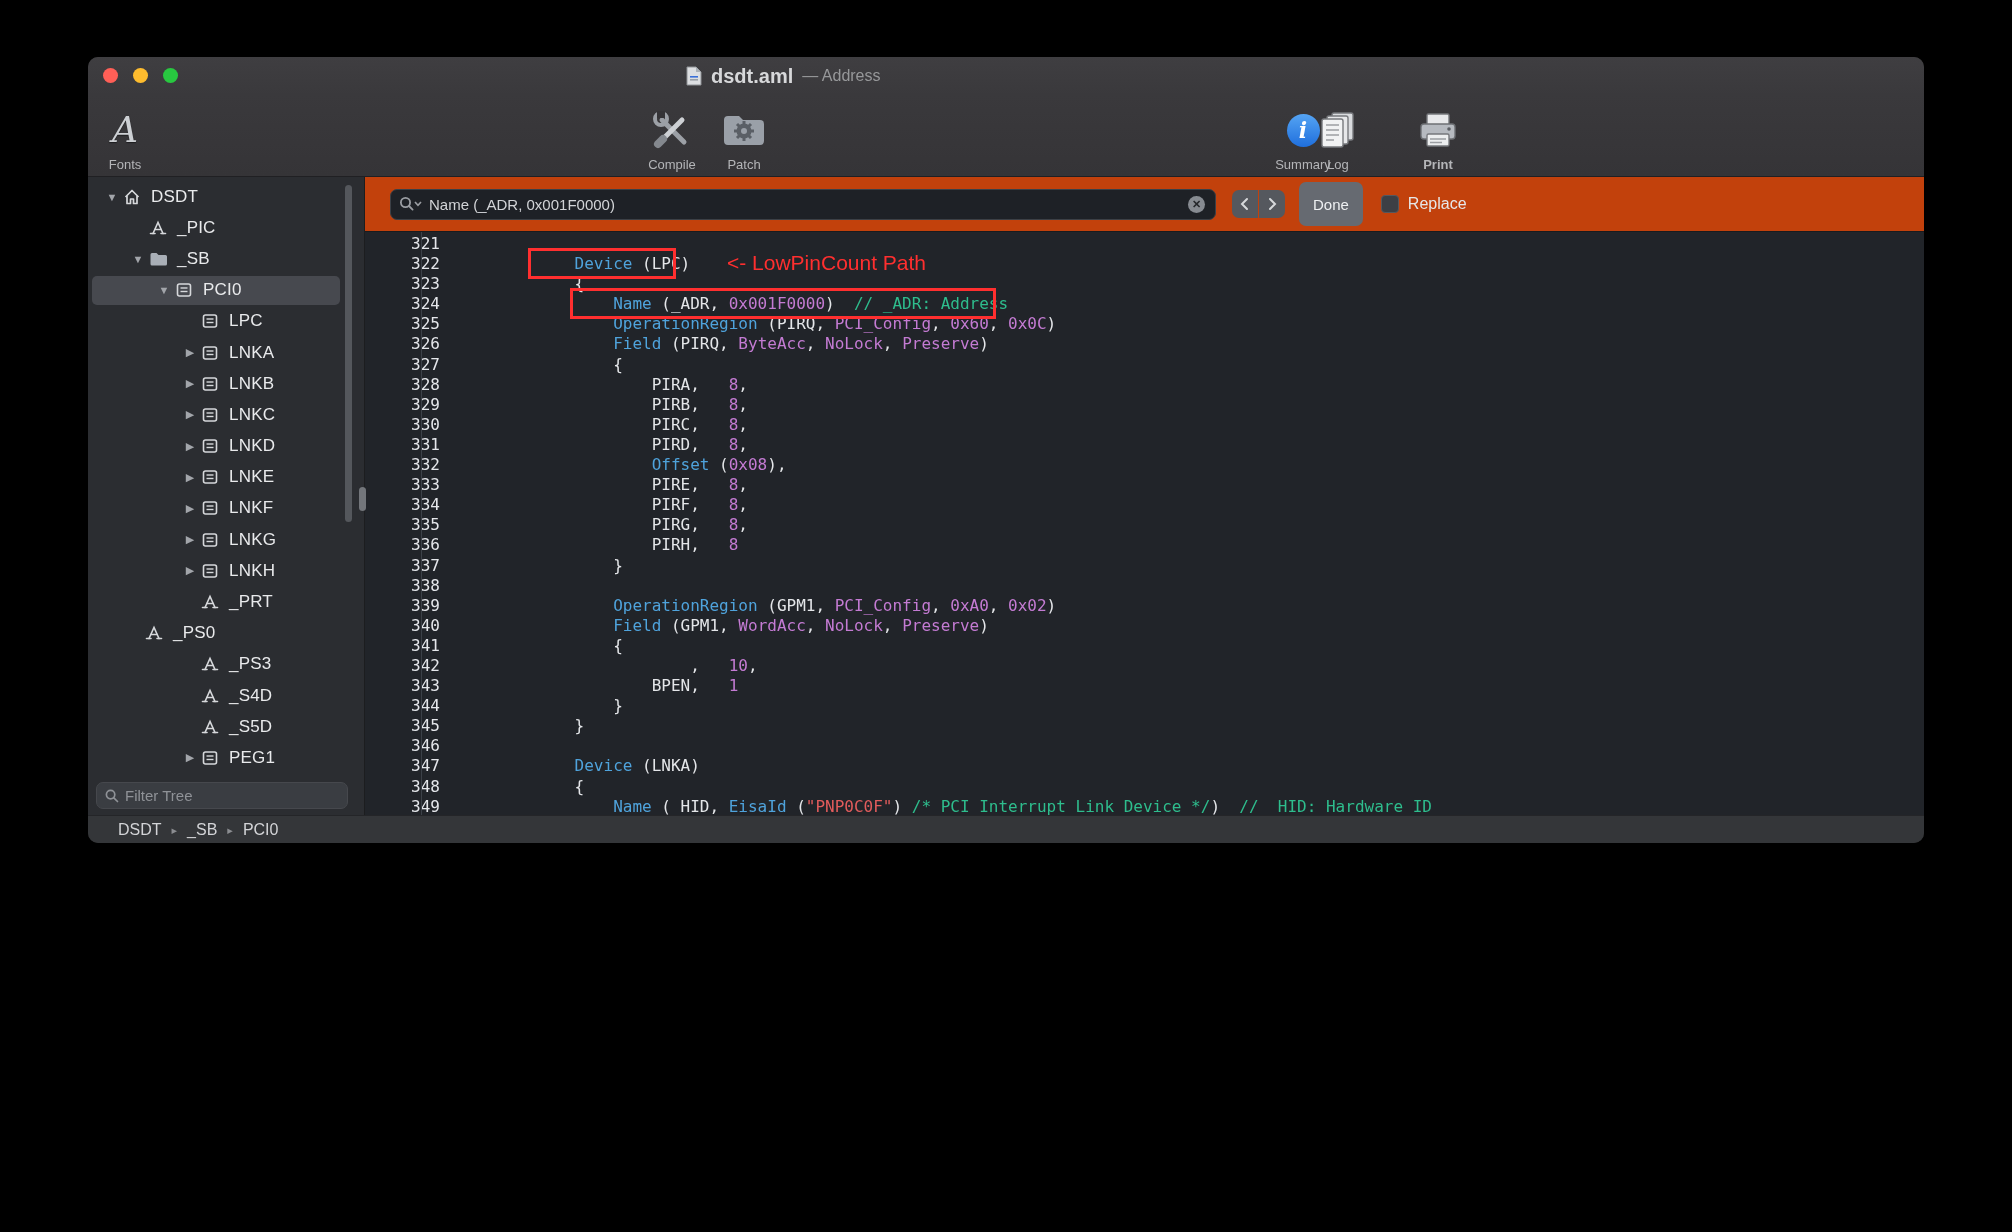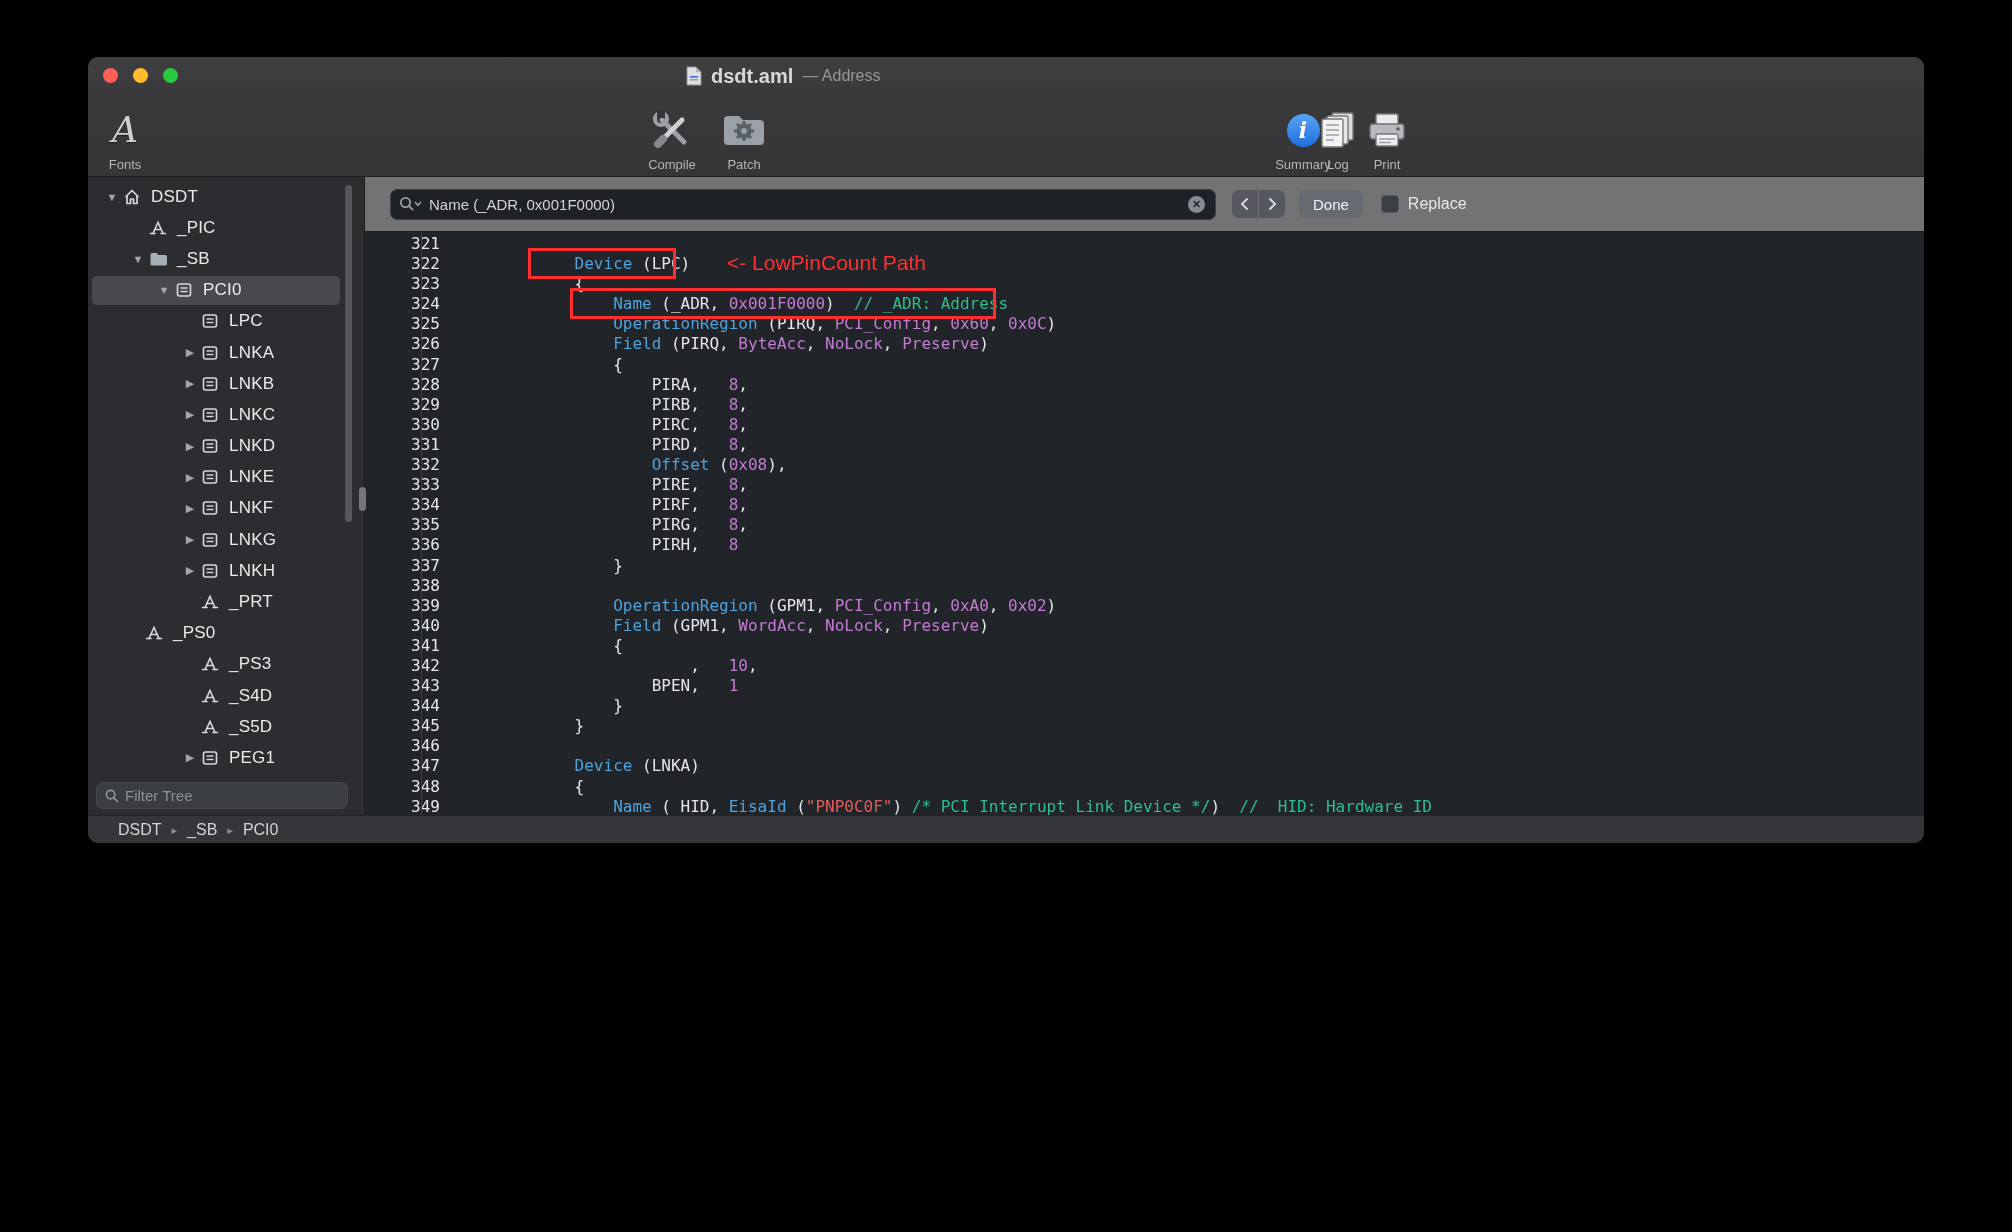--- a/index.html
+++ b/index.html
@@ -37,28 +37,28 @@
   .tri { width:20px; flex:none; text-align:center; color:#a2a5aa; font-size:11px; }
   .ticon { width:20px; height:20px; flex:none; margin-right:9px; display:flex; align-items:center; justify-content:center; }
   .tlabel { font-size:17px; color:#e9eaec; letter-spacing:.2px; }
   .sb-scroll { position:absolute; right:12px; top:8px; width:7px; height:337px; background:#54575c; border-radius:3.5px; }
   .filter { position:absolute; left:8px; right:16px; bottom:6px; height:27px; background:#3a3d42; border:1px solid #46484d; border-radius:7px; display:flex; align-items:center; padding:0 8px; gap:6px; }
   .filter input { flex:1; background:transparent; border:none; outline:none; font-size:15px; color:#d5d6d9; font-family:"Liberation Sans",sans-serif; }
   .filter input::placeholder { color:#8f9297; }
   .divider-handle { position:absolute; left:271px; top:310px; width:7px; height:24px; background:#73767b; border-radius:3.5px; z-index:6; }
   
   .main { flex:1; display:flex; flex-direction:column; background:#212429; position:relative; min-width:0; }
-  .findbar { height:55px; flex:none; background:#737373; border-bottom:1px solid #191b1e; display:flex; align-items:center; padding-left:25px; }
+  .findbar { height:55px; flex:none; background:#c2410c; border-bottom:1px solid #191b1e; display:flex; align-items:center; padding-left:25px; }
   .search-field { width:826px; height:31px; background:#1e2126; border:1px solid #3c4046; border-radius:7px; display:flex; align-items:center; padding:0 10px 0 8px; gap:7px; }
   .search-field input { flex:1; background:transparent; border:none; outline:none; color:#d2d4d7; font-size:15px; font-family:"Liberation Sans",sans-serif; }
   .clear-btn { width:17px; height:17px; border-radius:50%; background:#878b91; color:#26282c; font-size:11px; font-weight:700; text-align:center; line-height:17px; flex:none; cursor:default; }
   .seg { display:flex; gap:1px; margin-left:16px; }
   .seg-btn { width:26px; height:28px; background:#55585e; display:flex; align-items:center; justify-content:center; cursor:default; }
   .seg-btn.first { border-radius:7px 0 0 7px; } .seg-btn.last { border-radius:0 7px 7px 0; }
-  .done-btn { margin-left:14px; height:28px; padding:0 14px; background:#666a71; border-radius:7px; color:#eef0f2; font-size:15px; display:flex; align-items:center; cursor:default; }
+  .done-btn { margin-left:14px; height:44px; padding:0 14px; background:#666a71; border-radius:7px; color:#eef0f2; font-size:15px; display:flex; align-items:center; cursor:default; }
   .replace { display:flex; align-items:center; gap:9px; margin-left:18px; }
   .checkbox { width:18px; height:18px; background:#3c3f45; border:1px solid #55585e; border-radius:4px; }
   .replace-label { font-size:16px; color:#e6e7e9; }
   
   .editor { flex:1; position:relative; background:#212429; font-family:"DejaVu Sans Mono", monospace; font-size:16px; padding-top:2px; overflow:hidden; }
   .gutter-sep { position:absolute; left:56px; top:0; bottom:0; border-left:1px solid #3c4148; }
   .code-line { display:flex; height:20.1px; line-height:20.1px; white-space:pre;margin-left:39px; }
   .ln { width:46px; flex:none; text-align:right; padding-right:10px; color:#e5e7eb; }
   .code { padding-left:9px; }
   .tk-plain { color:var(--plain); } .tk-kw { color:var(--kw); } .tk-const { color:var(--const); }
@@ -149,21 +149,21 @@
           <g stroke="#9b9ea2" stroke-width="1.6">
             <line x1="8" y1="15" x2="21" y2="15"></line>
               <line x1="8" y1="20" x2="21" y2="20"></line>
             <line x1="8" y1="25" x2="21" y2="25"></line>
               <line x1="8" y1="30" x2="16" y2="30"></line>
           </g>
         </svg>
       </div>
       <div class="tb-label">Log</div>
     </div>
-    <div class="tb-item" style="left:1257px;">
+    <div class="tb-item" style="left:1308px;font-weight:bold;">
       <div class="tb-icon">
         <svg width="44" height="40" viewBox="0 0 44 40">
           <rect x="11" y="4" width="22" height="12" rx="1.5" fill="#e8e9eb" stroke="#76787c" stroke-width="1.4"></rect>
           <rect x="5" y="14" width="34" height="15" rx="3" fill="#b6bac0" stroke="#6d7074" stroke-width="1.4"></rect>
           <circle cx="33" cy="19" r="1.8" fill="#5b5e63"></circle>
           <rect x="11" y="24" width="22" height="12" rx="1.5" fill="#eceeef" stroke="#76787c" stroke-width="1.4"></rect>
           <line x1="14" y1="29" x2="30" y2="29" stroke="#9b9ea2" stroke-width="1.6"></line>
           <line x1="14" y1="32.5" x2="26" y2="32.5" stroke="#9b9ea2" stroke-width="1.6"></line>
         </svg>
       </div>

